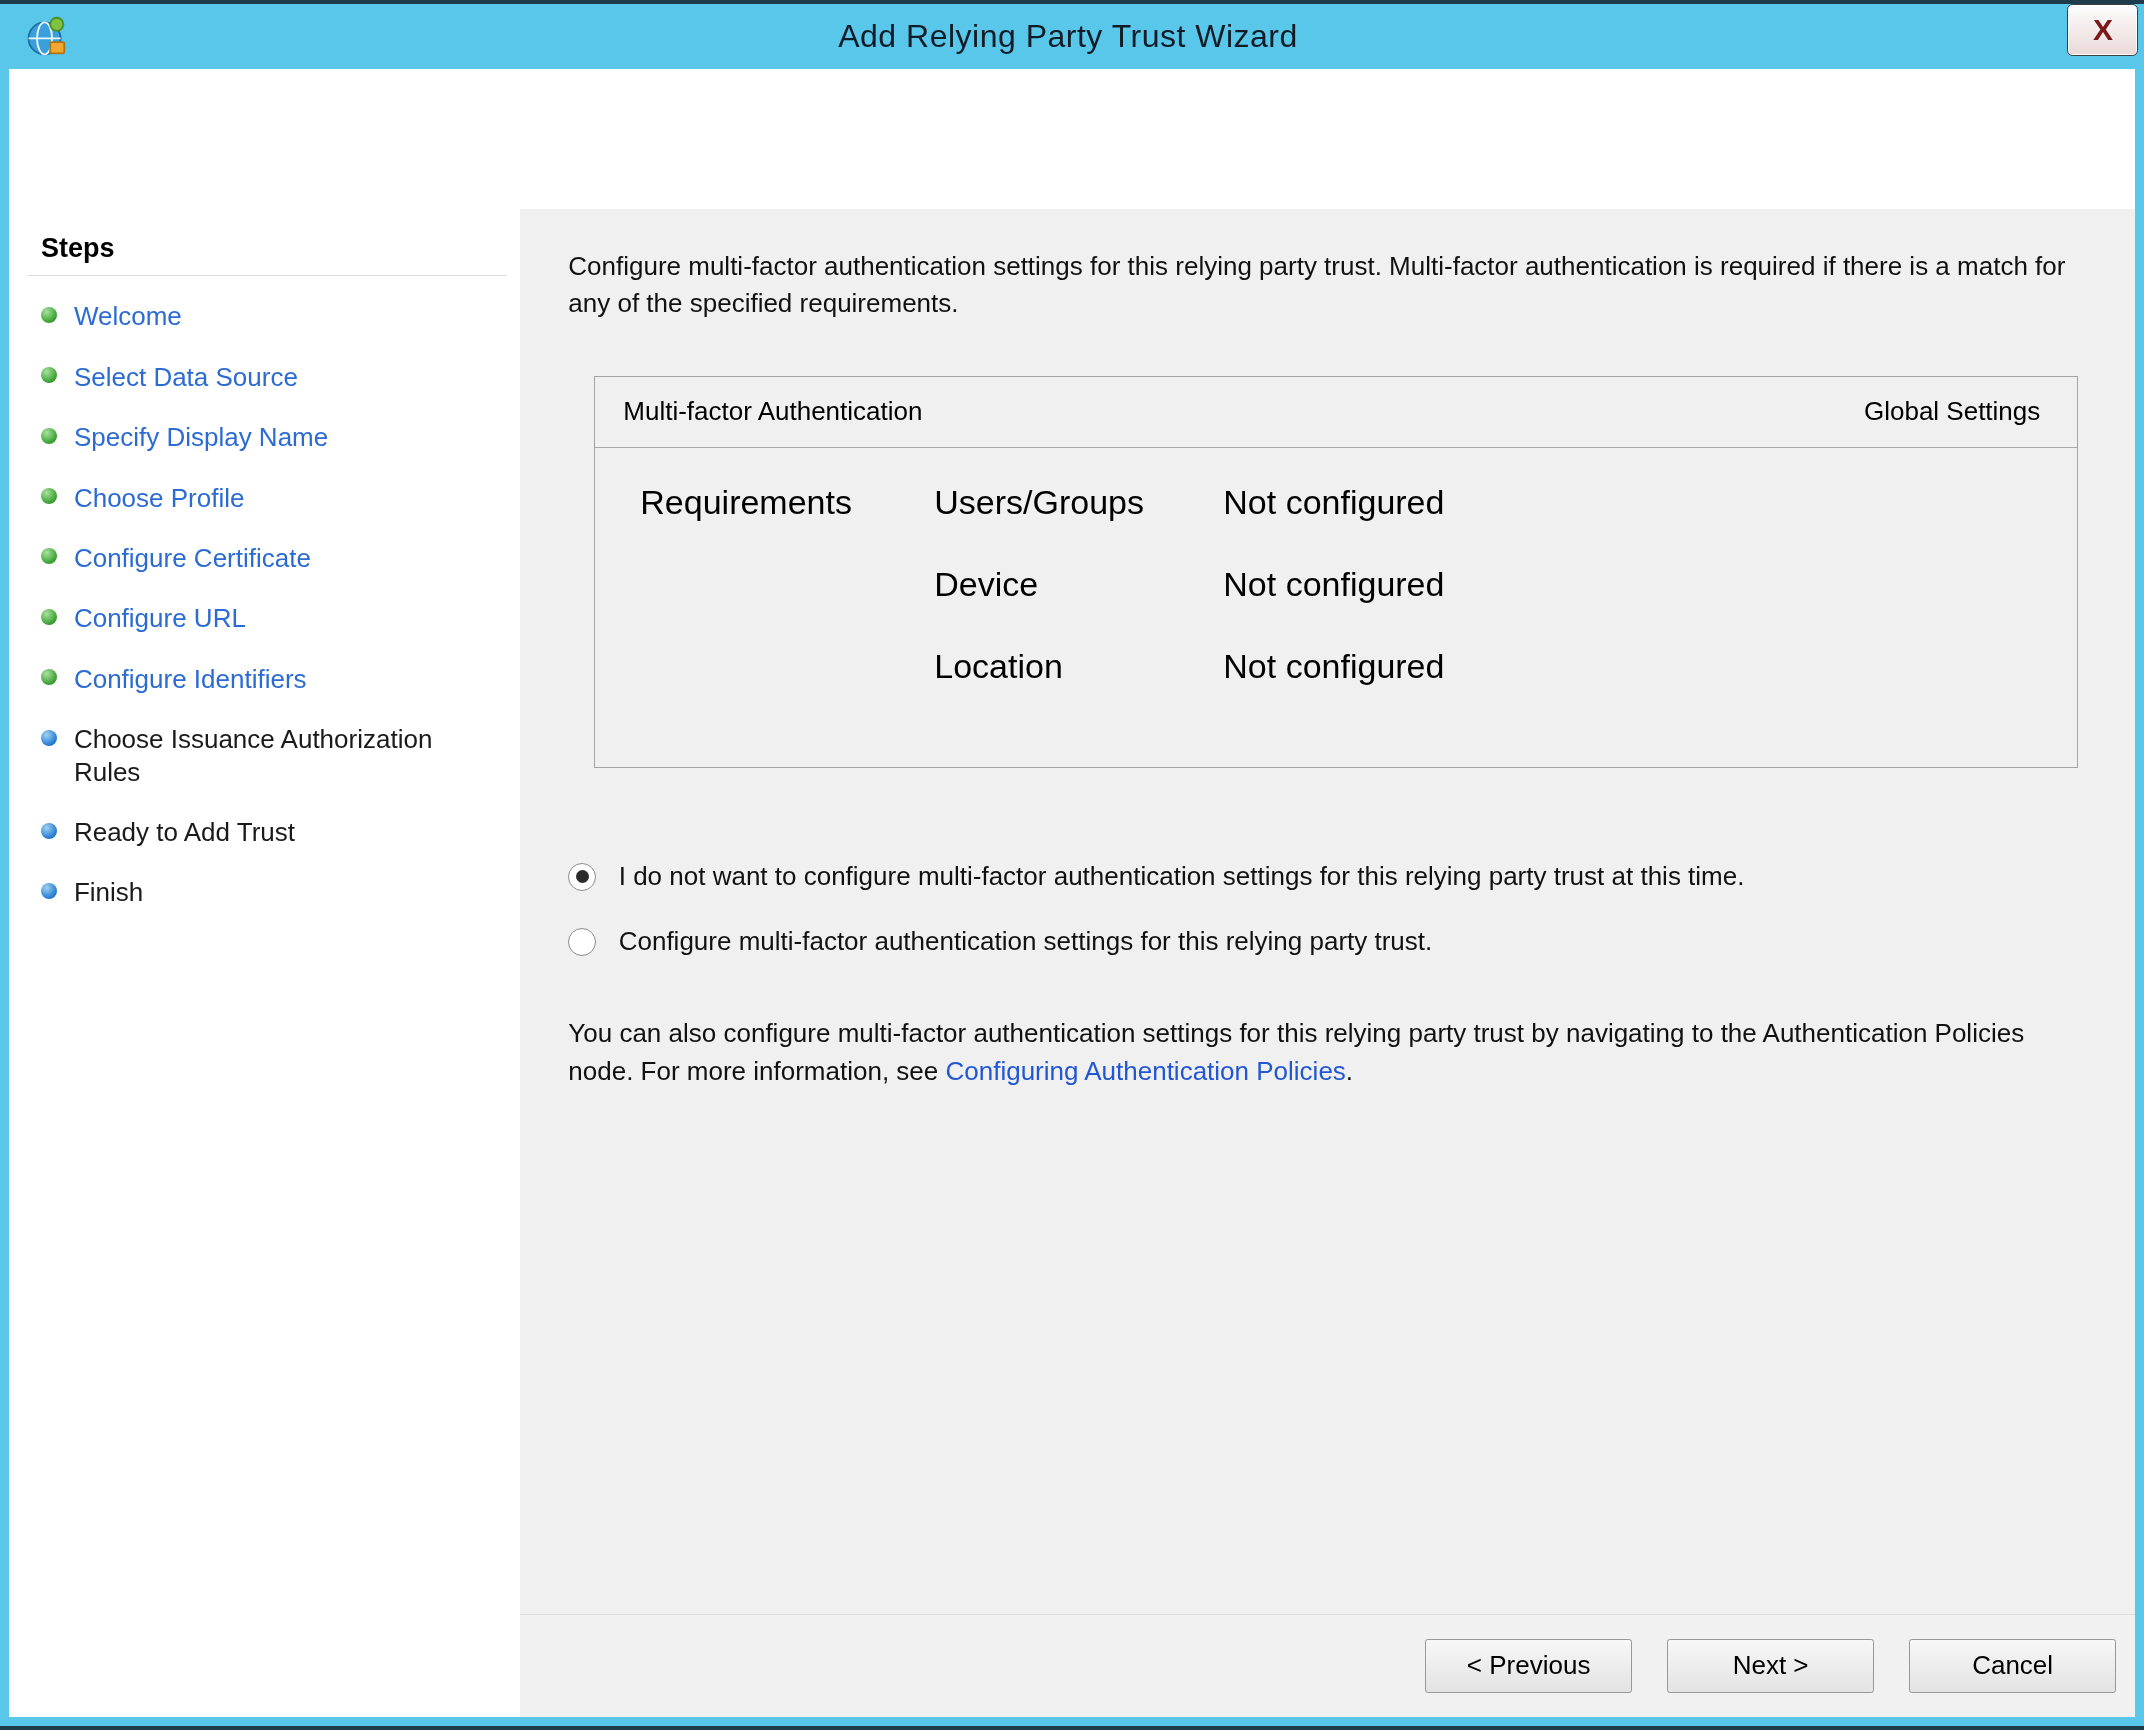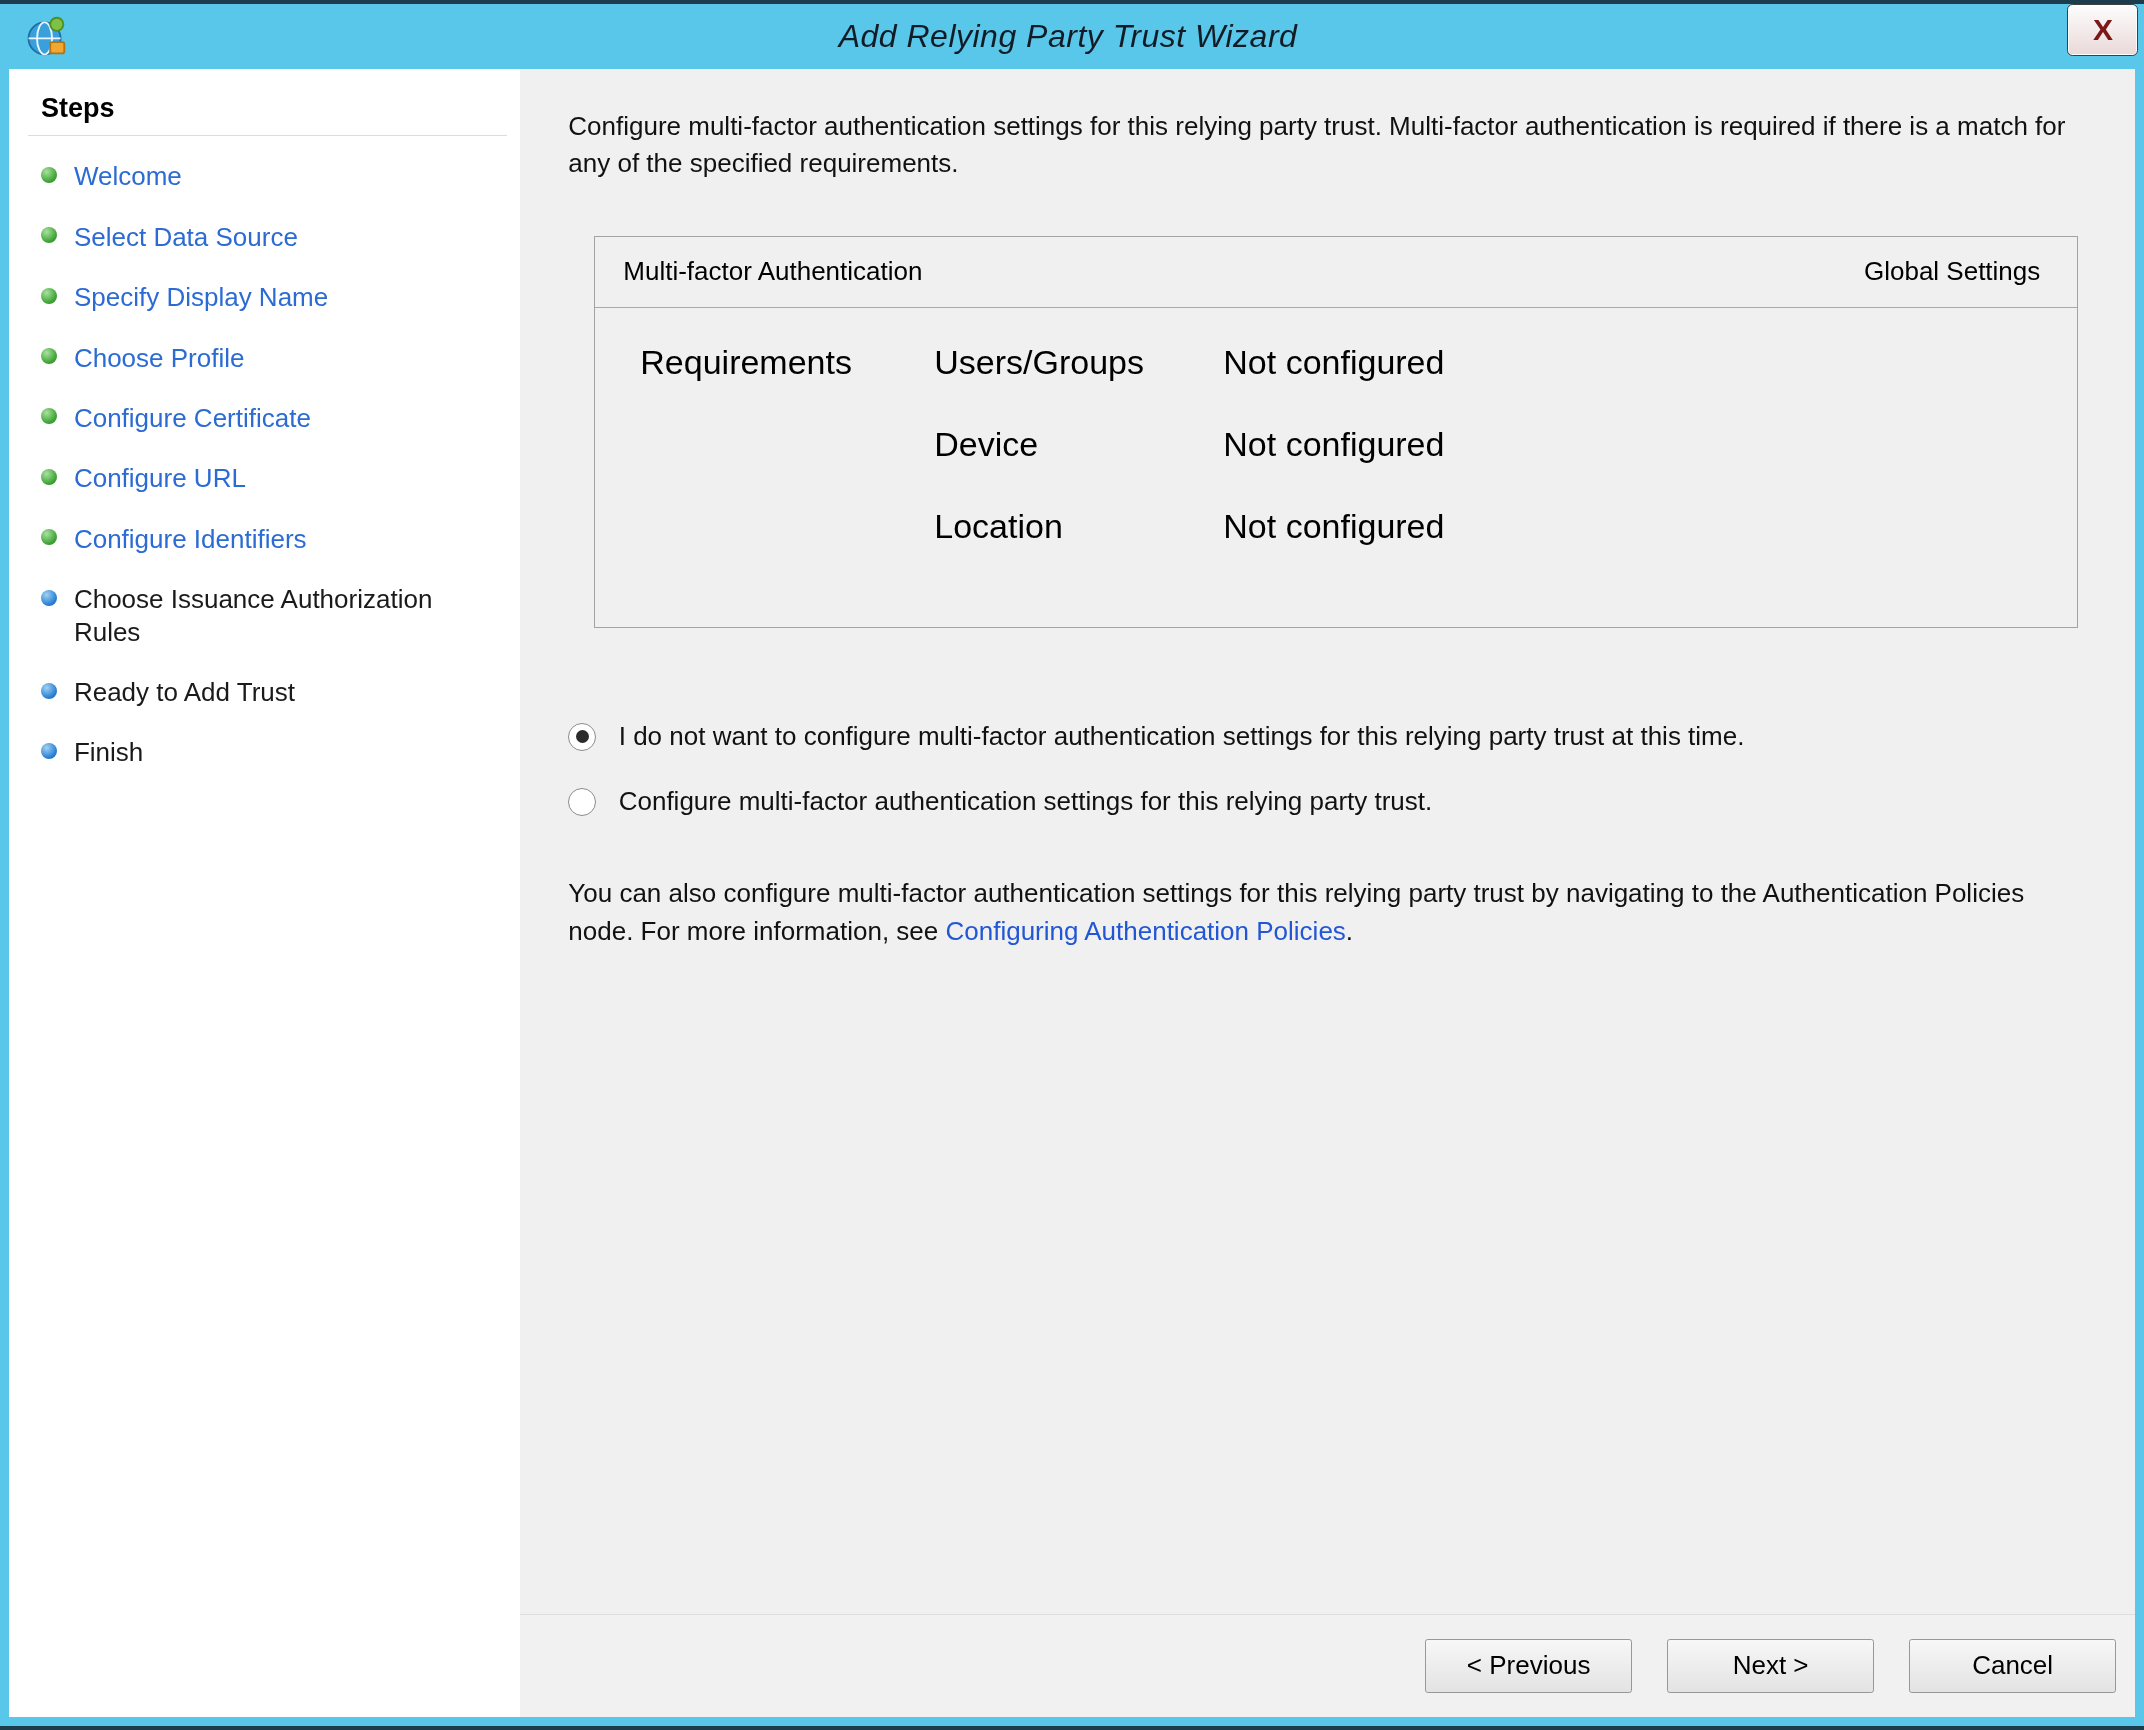--- a/index.html
+++ b/index.html
@@ -14,33 +14,33 @@
     border-top:4.7px solid #1d3d4c;
     border-bottom:4.7px solid #1d3d4c;
     padding:0 9.3px 9.3px;
     display:flex; flex-direction:column;
   }
   
   .titlebar { height:65px; flex:none; position:relative; display:flex; align-items:center; }
   .titlebar .app-icon { margin-left:13px; z-index:2; width:47px; height:47px; }
   .titlebar .title {
     position:absolute; left:0; right:8px; text-align:center;
-    font-size:32px; color:#121c26; letter-spacing:0.5px;font-style:italic;
+    font-size:32px; color:#121c26; letter-spacing:0.5px;
   }
   .close-btn {
     position:absolute; right:-3.7px; top:0px; z-index:3;
     width:71px; height:52px;
     background:linear-gradient(#fdfdfd,#ead9d9);
     border:1.9px solid #3f3f3f; border-radius:5.6px;
     color:#7c1818; font-size:30px; font-weight:bold; font-family:inherit;
     display:flex; align-items:center; justify-content:center;
     cursor:pointer; box-shadow:inset 0 0 0 0.9px #ffffff;
   }
   
-  .inner { flex:1; min-height:0; background:#1d4ed8; display:flex; }
+  .inner { flex:1; min-height:0; background:#1d4ed8; display:flex; flex-direction:column; }
   .white-band { flex:none; height:140px; background:#ffffff; }
   .content { flex:1; min-height:0; display:flex; }
   
   .sidebar { flex:none; width:511px; box-sizing:border-box; background:#ffffff; padding:24px 0 0 18.6px; }
   .steps-heading { font-size:27px; font-weight:bold; color:#000; margin:0 0 11.2px 13px; }
   .sidebar-divider { height:0.9px; background:#dcdcdc; margin:0 13px 15px 0; }
   .step {
     display:flex; gap:17px; align-items:flex-start;
     padding:9.3px 9.3px 9.3px 13px; margin:0 11.2px 9.3px 0;
     font-size:26px; line-height:1.25; color:#1a1a1a;

